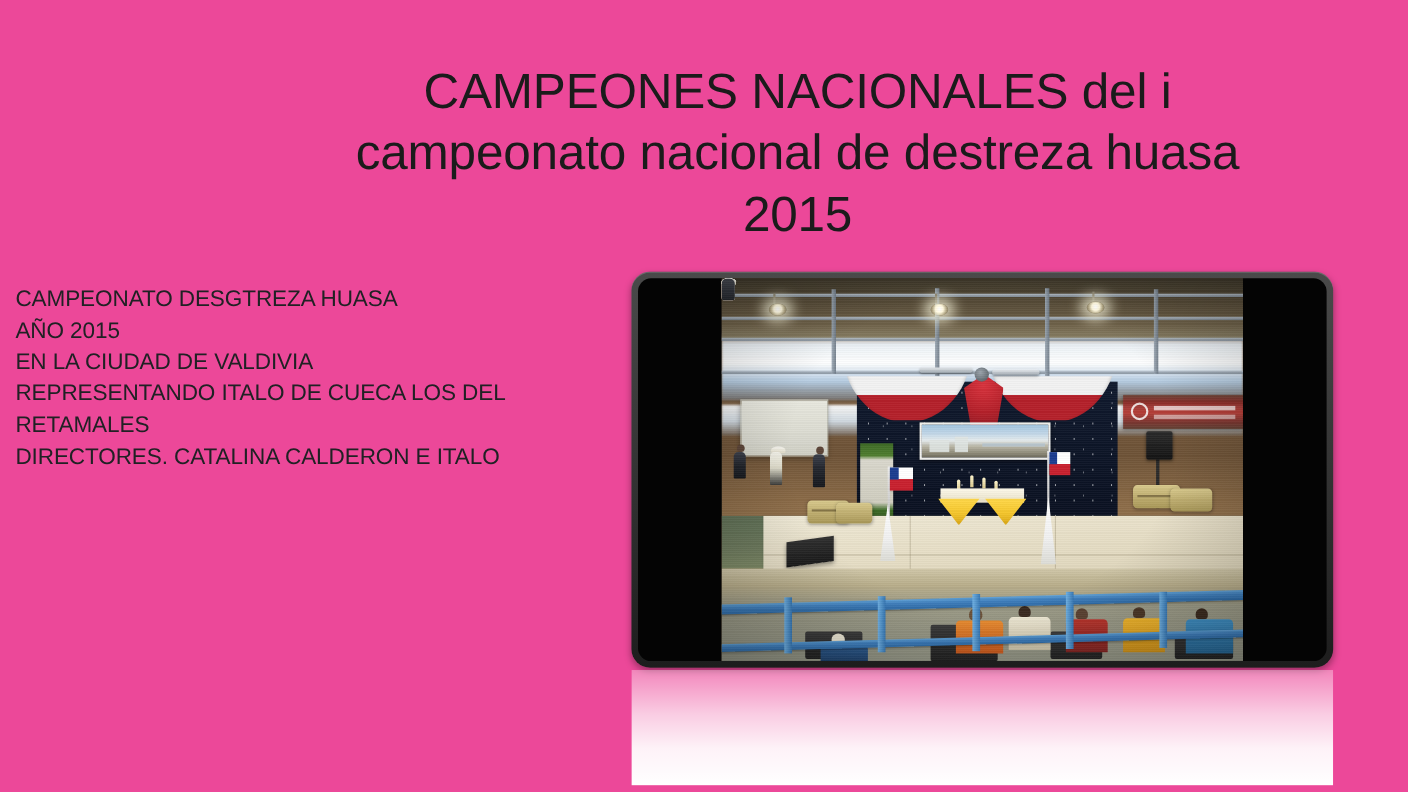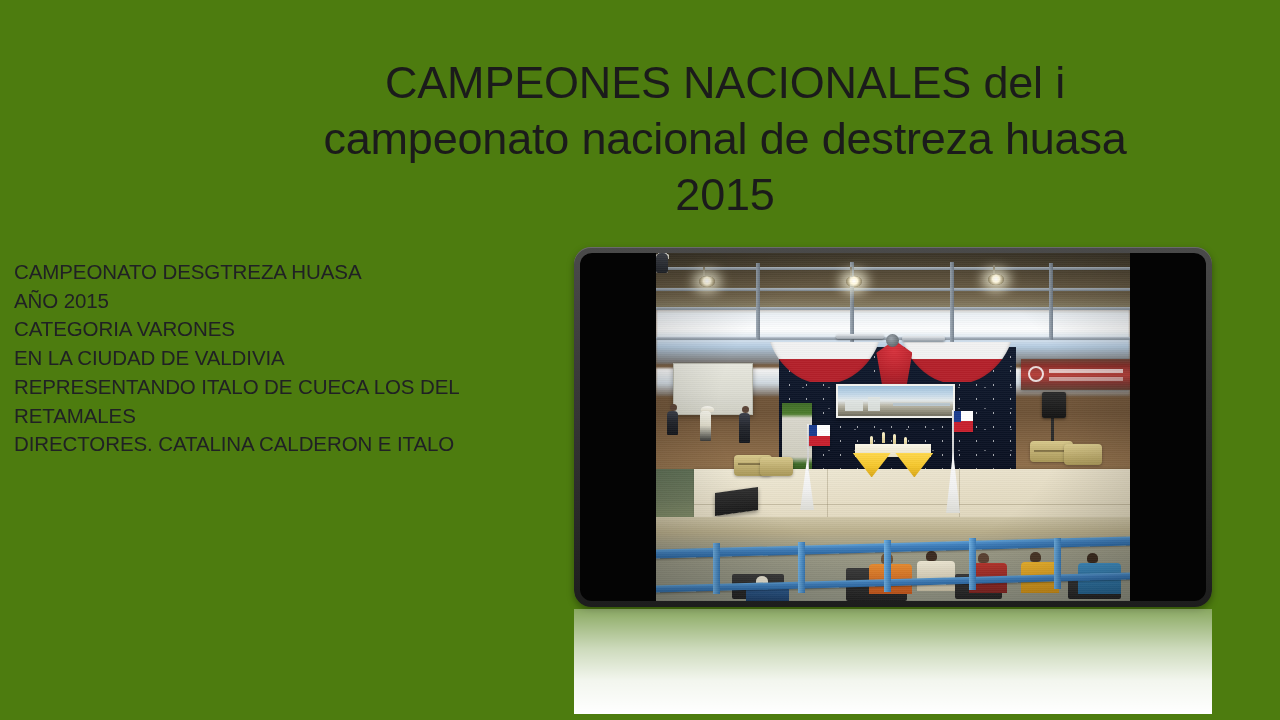--- a/index.html
+++ b/index.html
@@ -12,21 +12,21 @@
     width: 1280px;
     height: 720px;
     overflow: hidden;
     font-family: "Liberation Sans", sans-serif;
     position: relative;
   }
 
   #slide {
     position: absolute;
     inset: 0;
-    background: #4d7c0f;
+    background: #ec4899;
   }
 
   
   #slide-title {
     position: absolute;
     left: 230px;
     top: 55px;
     width: 990px;
     text-align: center;
     font-size: 45px;
@@ -431,21 +431,20 @@
 
 <div id="slide">
 
   <div id="slide-title">CAMPEONES NACIONALES del i
 campeonato nacional de destreza huasa
 2015</div>
 
   <div id="body-text">
     <span class="line">CAMPEONATO DESGTREZA HUASA</span>
     <span class="line">AÑO 2015</span>
-    <span class="line">CATEGORIA VARONES</span>
     <span class="line">EN LA CIUDAD DE VALDIVIA</span>
     <span class="line">REPRESENTANDO ITALO DE CUECA LOS DEL</span>
     <span class="line">RETAMALES</span>
     <span class="line">DIRECTORES. CATALINA CALDERON E ITALO</span>
   </div>
 
   <div id="player-wrap">
     <div id="player-bezel">
       <div id="player-screen">
 

